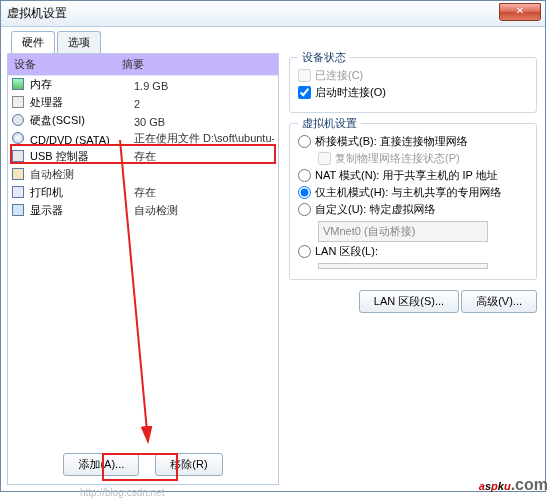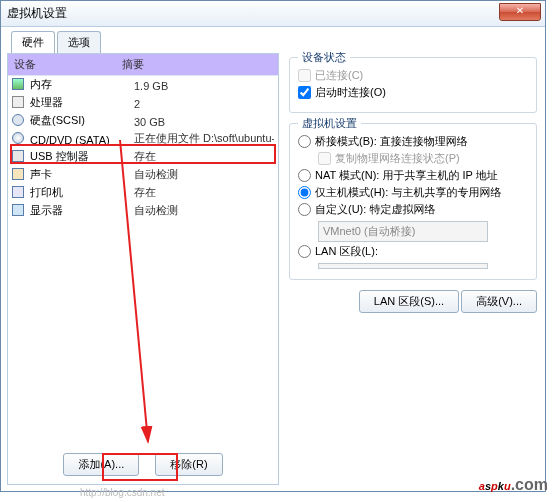--- a/index.html
+++ b/index.html
@@ -90,21 +90,20 @@
             <span class="c1">CD/DVD (SATA)</span>
             <span class="c2">正在使用文件 D:\soft\ubuntu-14.04...</span>
           </div>
           <div class="dev-row">
             <span class="icon"><span class="ic usb"></span></span>
             <span class="c1">USB 控制器</span>
             <span class="c2">存在</span>
           </div>
           <div class="dev-row">
             <span class="icon"><span class="ic snd"></span></span>
-            <span class="c1">声卡</span>
             <span class="c2">自动检测</span>
           </div>
           <div class="dev-row">
             <span class="icon"><span class="ic prn"></span></span>
             <span class="c1">打印机</span>
             <span class="c2">存在</span>
           </div>
           <div class="dev-row">
             <span class="icon"><span class="ic disp"></span></span>
             <span class="c1">显示器</span>

